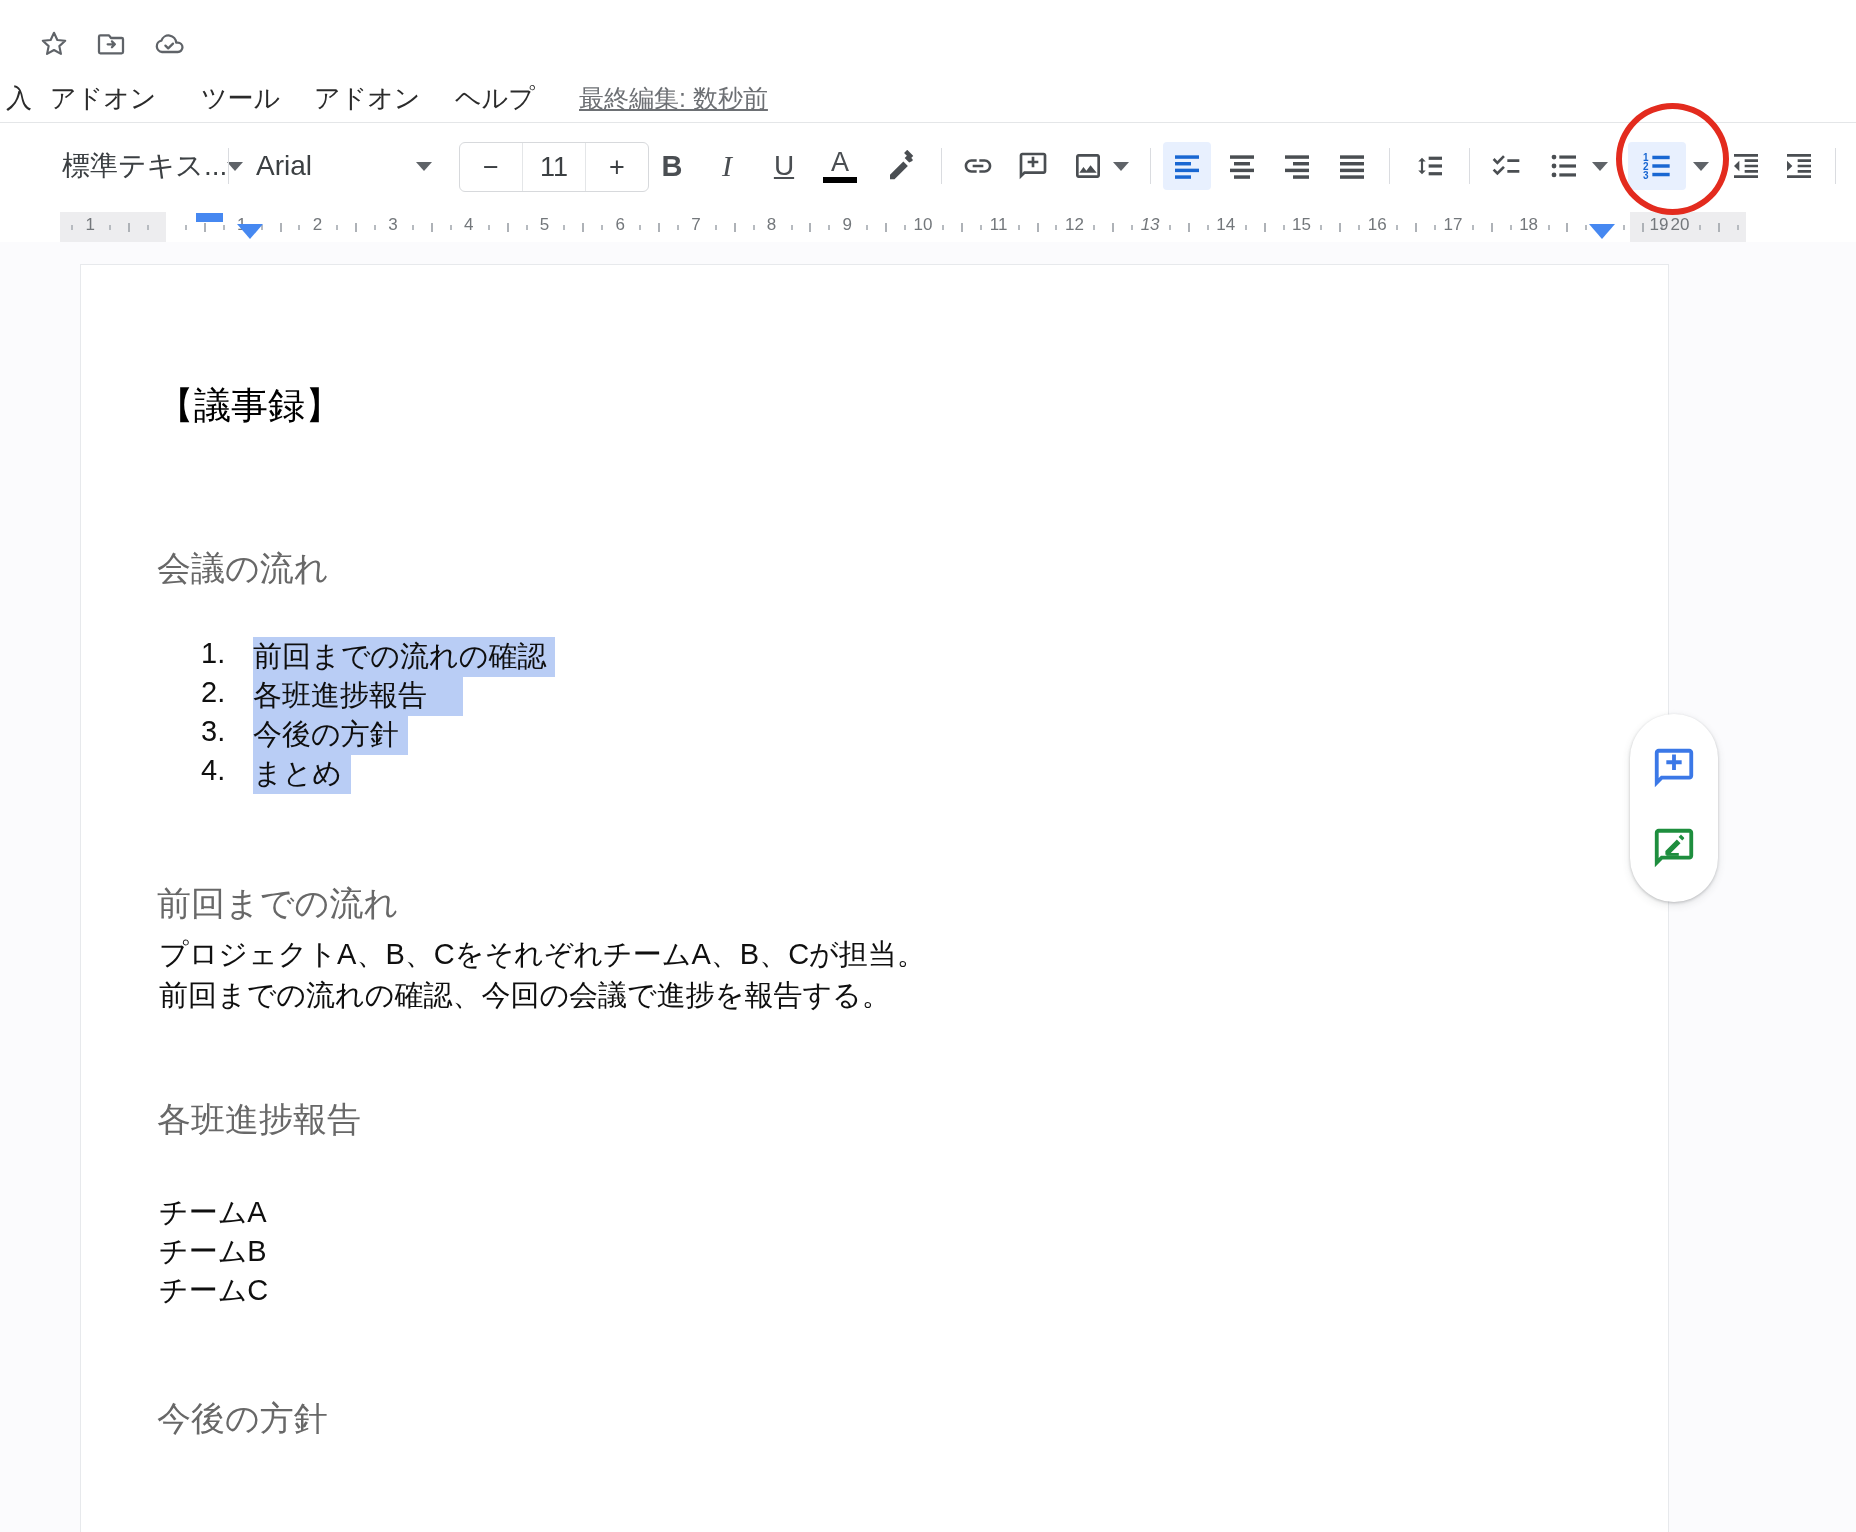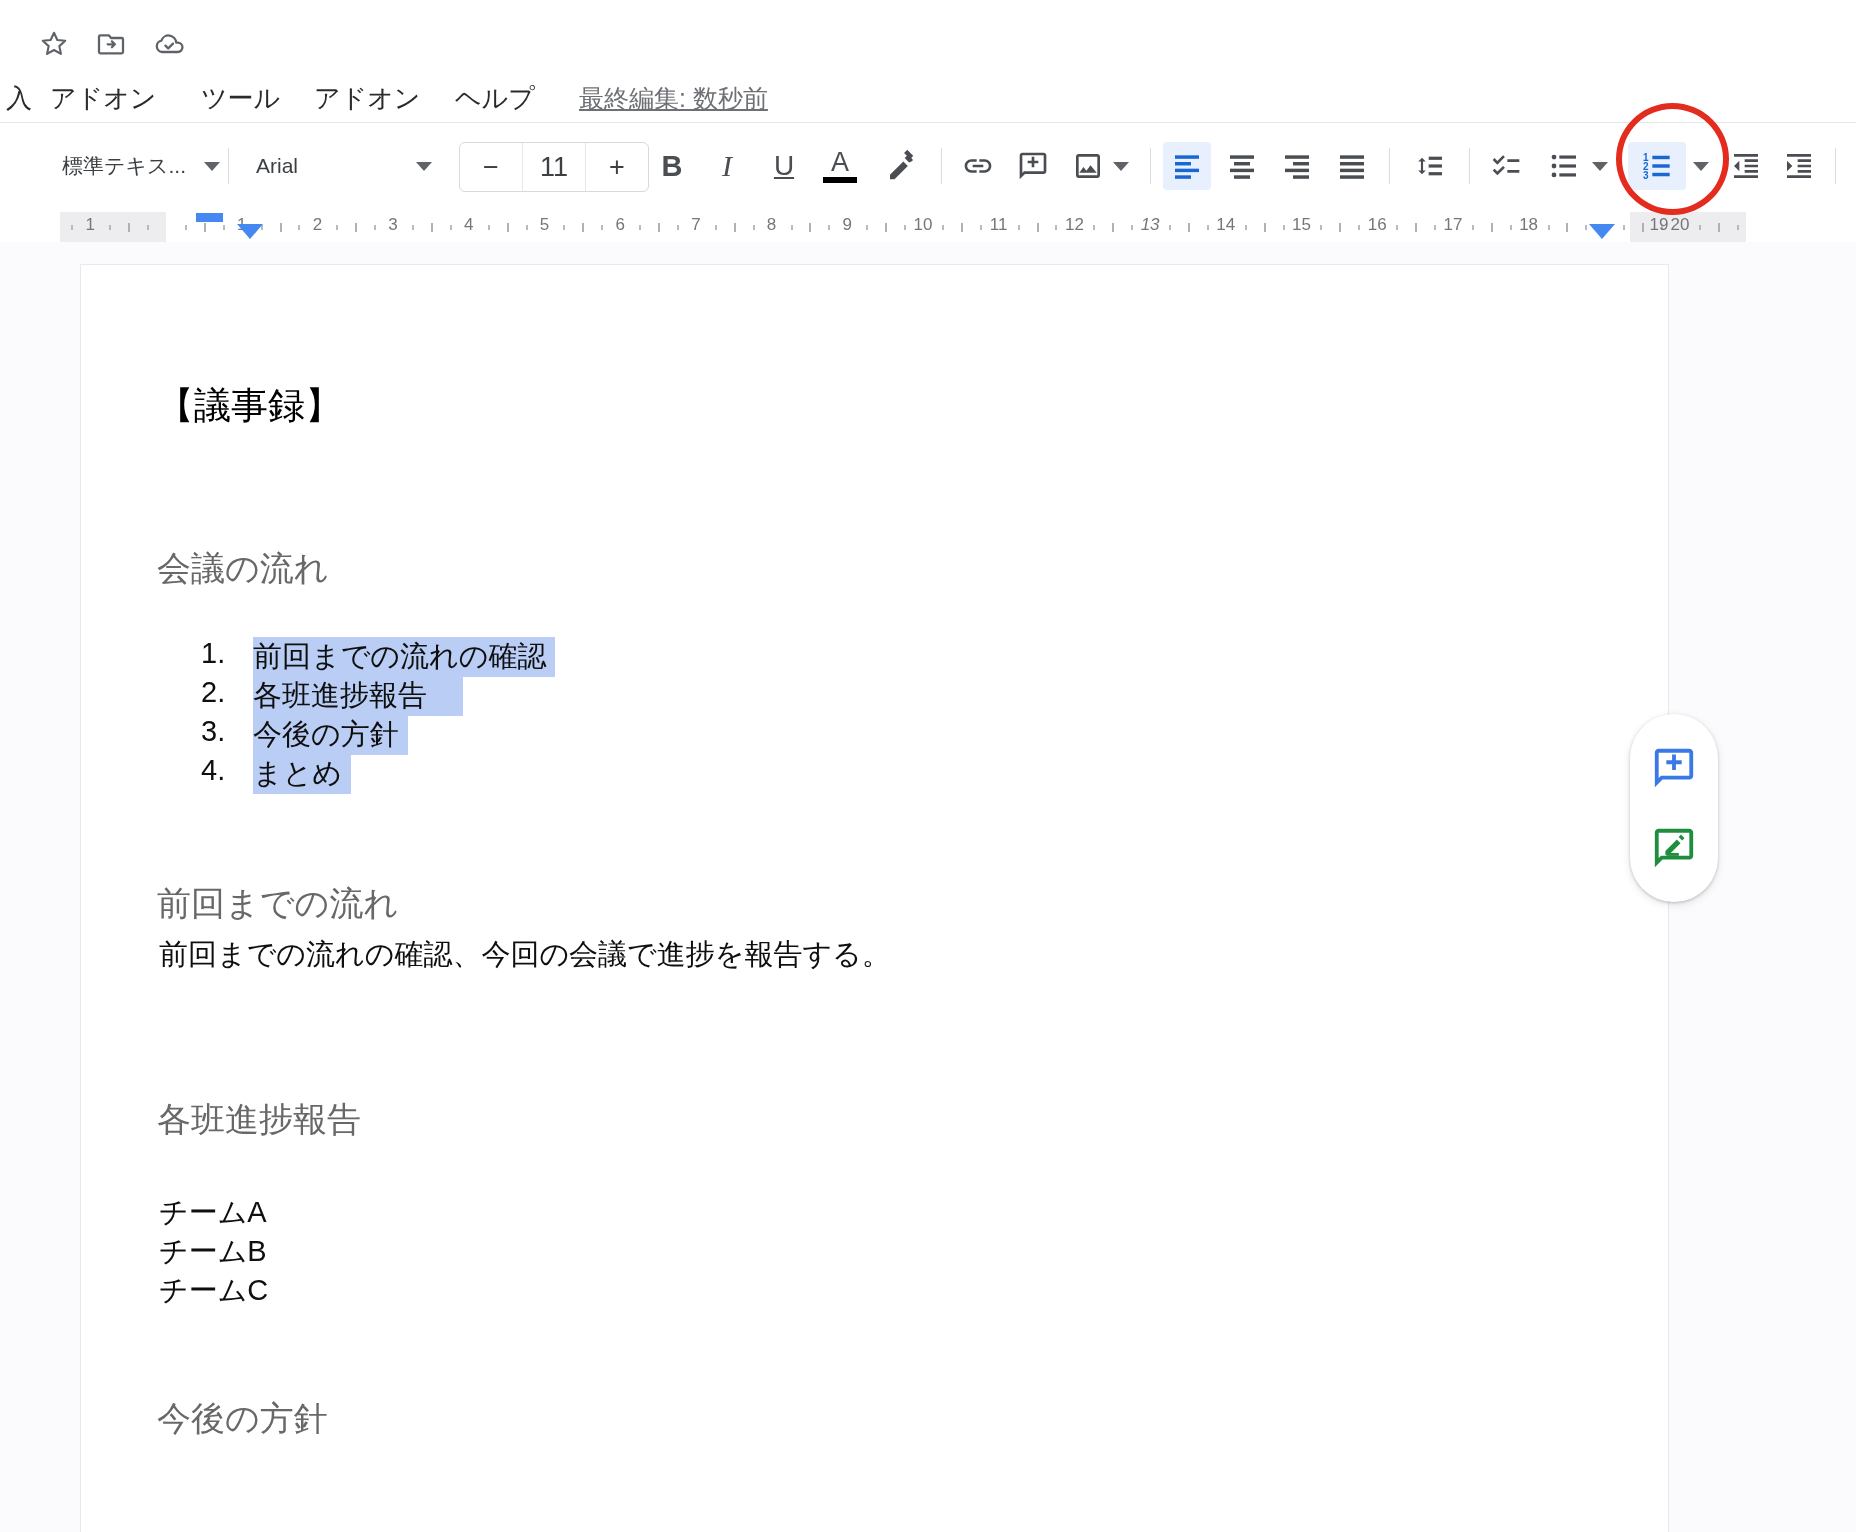--- a/index.html
+++ b/index.html
@@ -17,21 +17,21 @@
   .menu-item { position:absolute; top:0; height:40px; line-height:40px; font-size:26px; color:#2b2b2b; cursor:pointer; white-space:nowrap; }
   .last-edit { position:absolute; top:0; height:40px; line-height:40px; font-size:25px; color:#6d7074; text-decoration:underline; cursor:pointer; white-space:nowrap; }
   .menubar-divider { position:absolute; left:0; top:122px; width:100%; height:1px; background:#e4e6e8; }
 
   
   .toolbar { position:absolute; left:0; top:123px; width:100%; height:89px; background:#fff; }
   .tbtn { position:absolute; top:19px; height:48px; display:flex; align-items:center; justify-content:center; color:#4a4e52; cursor:pointer; border-radius:4px; }
   .tbtn svg { width:32px; height:32px; }
   .tbtn.active { background:#e8f0fe; color:#1967d2; }
   .tsep { position:absolute; top:25px; width:1px; height:36px; background:#dadce0; }
-  .tlabel { font-size:21px; color:#3c4043; white-space:nowrap; }
+  .tlabel { font-size:28px; color:#3c4043; white-space:nowrap; }
   .dd-arrow { width:0; height:0; border-left:8px solid transparent; border-right:8px solid transparent; border-top:9px solid #5f6368; display:inline-block; }
   .fsize-group { position:absolute; left:459px; top:19px; width:190px; height:50px; border:1px solid #d7d9dc; border-radius:6px; display:flex; }
   .fsize-cell { flex:1; display:flex; align-items:center; justify-content:center; font-size:27px; color:#3c4043; cursor:pointer; }
   .fsize-cell + .fsize-cell { border-left:1px solid #e4e6e8; }
   .btn-bold { font-weight:bold; font-size:29px; }
   .btn-italic { font-style:italic; font-family:"Liberation Serif","DejaVu Serif",serif; font-size:30px; }
   .btn-underline { text-decoration:underline; font-size:28px; }
   .btn-textcolor { flex-direction:column; font-size:27px; line-height:24px; }
   .color-bar { width:34px; height:6px; background:#000; margin-top:3px; }
 
@@ -351,20 +351,21 @@
           <span class="agenda-text">今後の方針</span>
         </div>
         <div class="agenda-row">
           <span class="agenda-num">4.</span>
           <span class="agenda-text">まとめ</span>
         </div>
       </div>
 
       <div class="doc-h" style="top:616px;">前回までの流れ</div>
       <div class="doc-p" style="top:669px;">
+        <div>プロジェクトA、B、CをそれぞれチームA、B、Cが担当。</div>
         <div>前回までの流れの確認、今回の会議で進捗を報告する。</div>
       </div>
 
       <div class="doc-h" style="top:832px;">各班進捗報告</div>
       <div class="doc-p team-lines" style="top:928px;">
         <div>チームA</div>
         <div>チームB</div>
         <div>チームC</div>
       </div>
 

